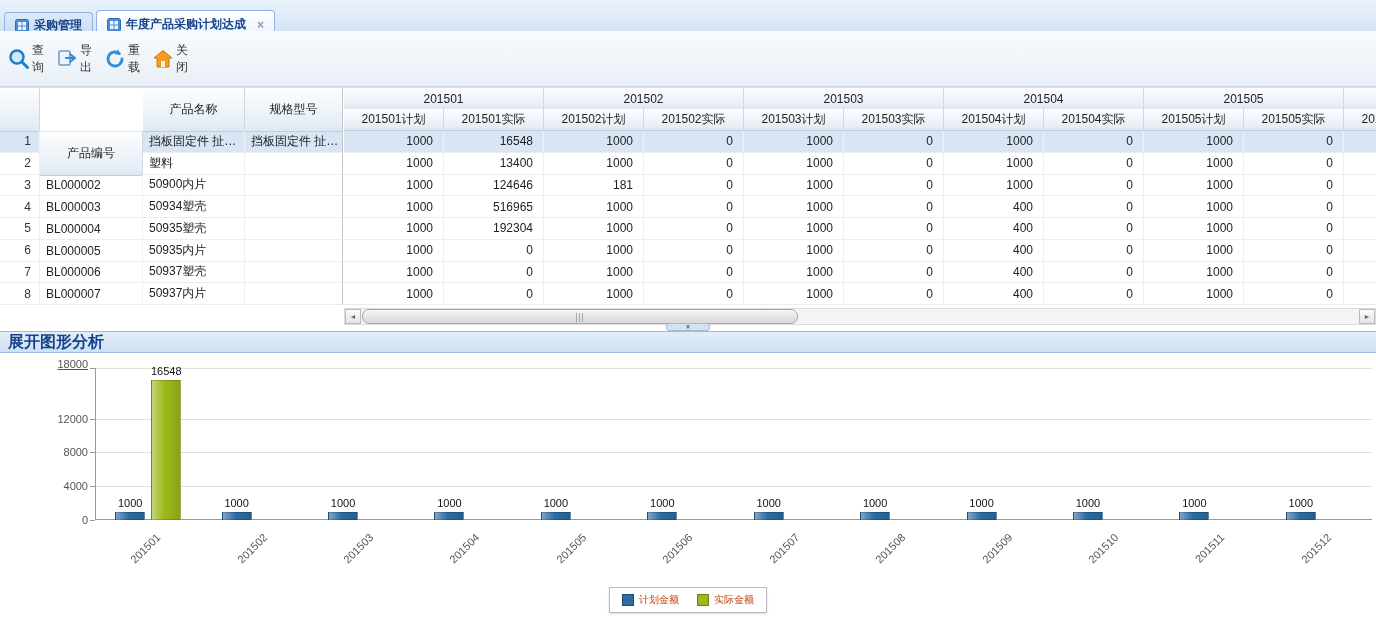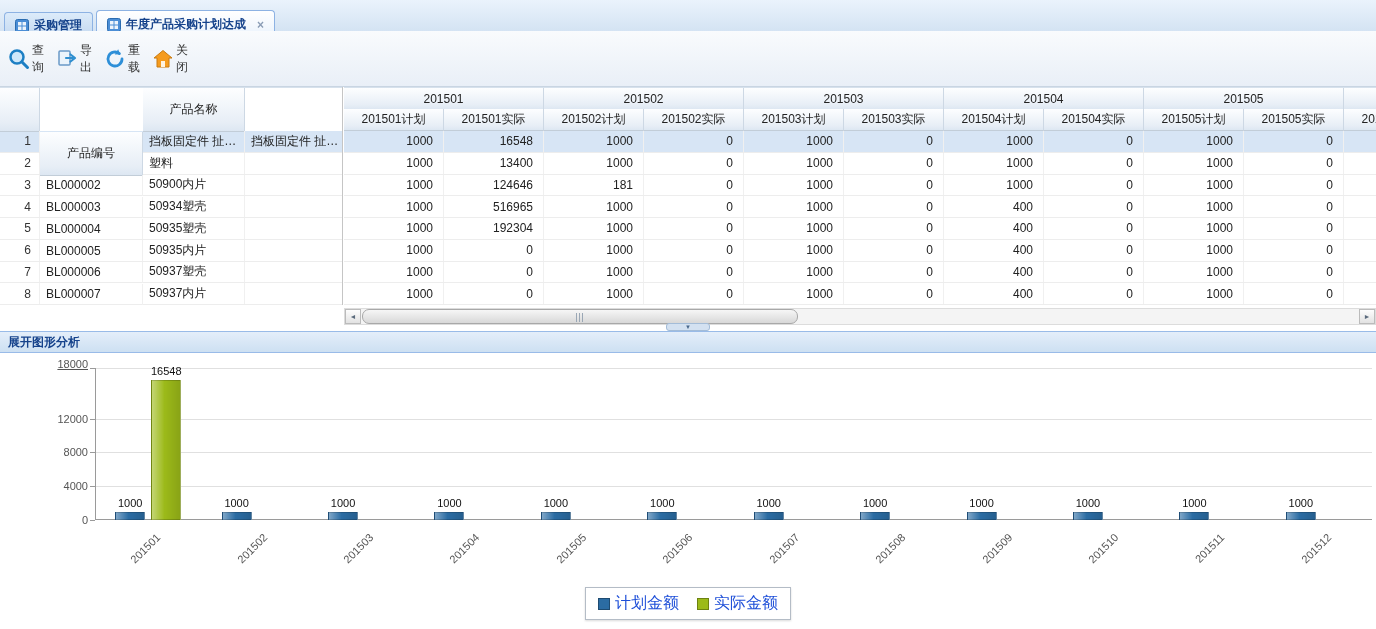--- a/index.html
+++ b/index.html
@@ -44,31 +44,31 @@
   .sb-arrow{position:absolute;top:0;width:16px;height:15px;display:flex;align-items:center;justify-content:center;font-size:7px;color:#5b6b7d;background:linear-gradient(#fdfdfd,#e2e2e2);border:1px solid #bbb;cursor:pointer;}
   .sb-arrow.left{left:0;}
   .sb-arrow.right{right:0;}
   .sb-thumb{position:absolute;left:17px;top:0;width:436px;height:15px;background:linear-gradient(#f6f6f6,#d8d8d8);border:1px solid #a8a8a8;border-radius:7px;cursor:pointer;}
   .sb-grip{position:absolute;left:50%;top:3px;width:9px;height:9px;margin-left:-4px;background:repeating-linear-gradient(90deg,#9aa7b5 0 1px,transparent 1px 3px);}
 
   
   #collapse-handle{position:absolute;left:666px;top:323px;width:44px;height:8px;background:#d3e1f1;border:1px solid #a3bcd8;border-radius:3px;display:flex;align-items:center;justify-content:center;font-size:6px;color:#4a688c;cursor:pointer;line-height:1;}
 
   
-  #panel-header{position:absolute;left:0;top:331px;width:100%;height:22px;background:linear-gradient(#e4eefa,#cde0f2);border-top:1px solid #99bbe8;border-bottom:1px solid #99bbe8;color:#15428b;font-weight:bold;font-size:12px;line-height:20px;padding-left:8px;cursor:pointer;}
+  #panel-header{position:absolute;left:0;top:331px;width:100%;height:22px;background:linear-gradient(#e4eefa,#cde0f2);border-top:1px solid #99bbe8;border-bottom:1px solid #99bbe8;color:#15428b;font-weight:bold;font-size:16px;line-height:20px;padding-left:8px;cursor:pointer;}
   #chart{position:absolute;left:0;top:353px;width:100%;height:276px;background:#fff;overflow:hidden;}
   .ylabel{position:absolute;left:26px;width:62px;text-align:right;font-size:11px;color:#555;}
   .gridline{position:absolute;left:95px;width:1277px;height:1px;background:#e0e0e0;}
   .ytick{position:absolute;left:90px;width:5px;height:1px;background:#9a9a9a;}
   .axis-frame{position:absolute;left:95px;top:15px;width:1277px;height:152px;border-left:1px solid #9a9a9a;border-bottom:1px solid #9a9a9a;}
   .bar{position:absolute;border:1px solid rgba(0,0,0,0.18);background-image:linear-gradient(to right,rgba(255,255,255,.4),rgba(255,255,255,0) 45%,rgba(0,0,0,.12));}
   .vlabel{position:absolute;width:80px;text-align:center;font-size:11px;color:#111;}
   .xlabel{position:absolute;top:178px;width:70px;text-align:right;font-size:11px;color:#555;transform:rotate(-45deg);transform-origin:100% 0;}
   .legend{position:absolute;top:234px;left:50%;transform:translateX(-50%);display:flex;align-items:center;gap:18px;padding:5px 12px;background:#fff;border:1px solid #b4bcc6;box-shadow:0 1px 2px rgba(0,0,0,0.15);}
-  .litem{display:flex;align-items:center;gap:5px;font-size:16px;color:#1d4ed8;cursor:pointer;}
+  .litem{display:flex;align-items:center;gap:5px;font-size:10px;color:#c2410c;cursor:pointer;}
   .lswatch{width:12px;height:12px;border:1px solid rgba(0,0,0,0.3);flex:none;}
 </style>
 </head>
 <body>
 
 <div id="screen">
 
   <div id="tabbar">
     <div class="tab">
       <span style="display:flex;">
@@ -133,20 +133,21 @@
       </span>
       <span class="tlabel">关闭</span>
     </div>
   </div>
 
   <div id="grid-locked">
     <div class="gl-header">
       <div class="hcell rn"></div>
       <div class="hcell c-code">产品编号</div>
       <div class="hcell c-name">产品名称</div>
+      <div class="hcell c-spec">规格型号</div>
     </div>
     <div id="gl-rows">
         <div class="grow sel">
           <div class="gcell rn">1</div>
           <div class="gcell txt c-code">BL000002</div>
           <div class="gcell txt c-name">挡板固定件 扯…</div>
           <div class="gcell txt c-spec">挡板固定件 扯…</div>
         </div>
         <div class="grow">
           <div class="gcell rn">2</div>

